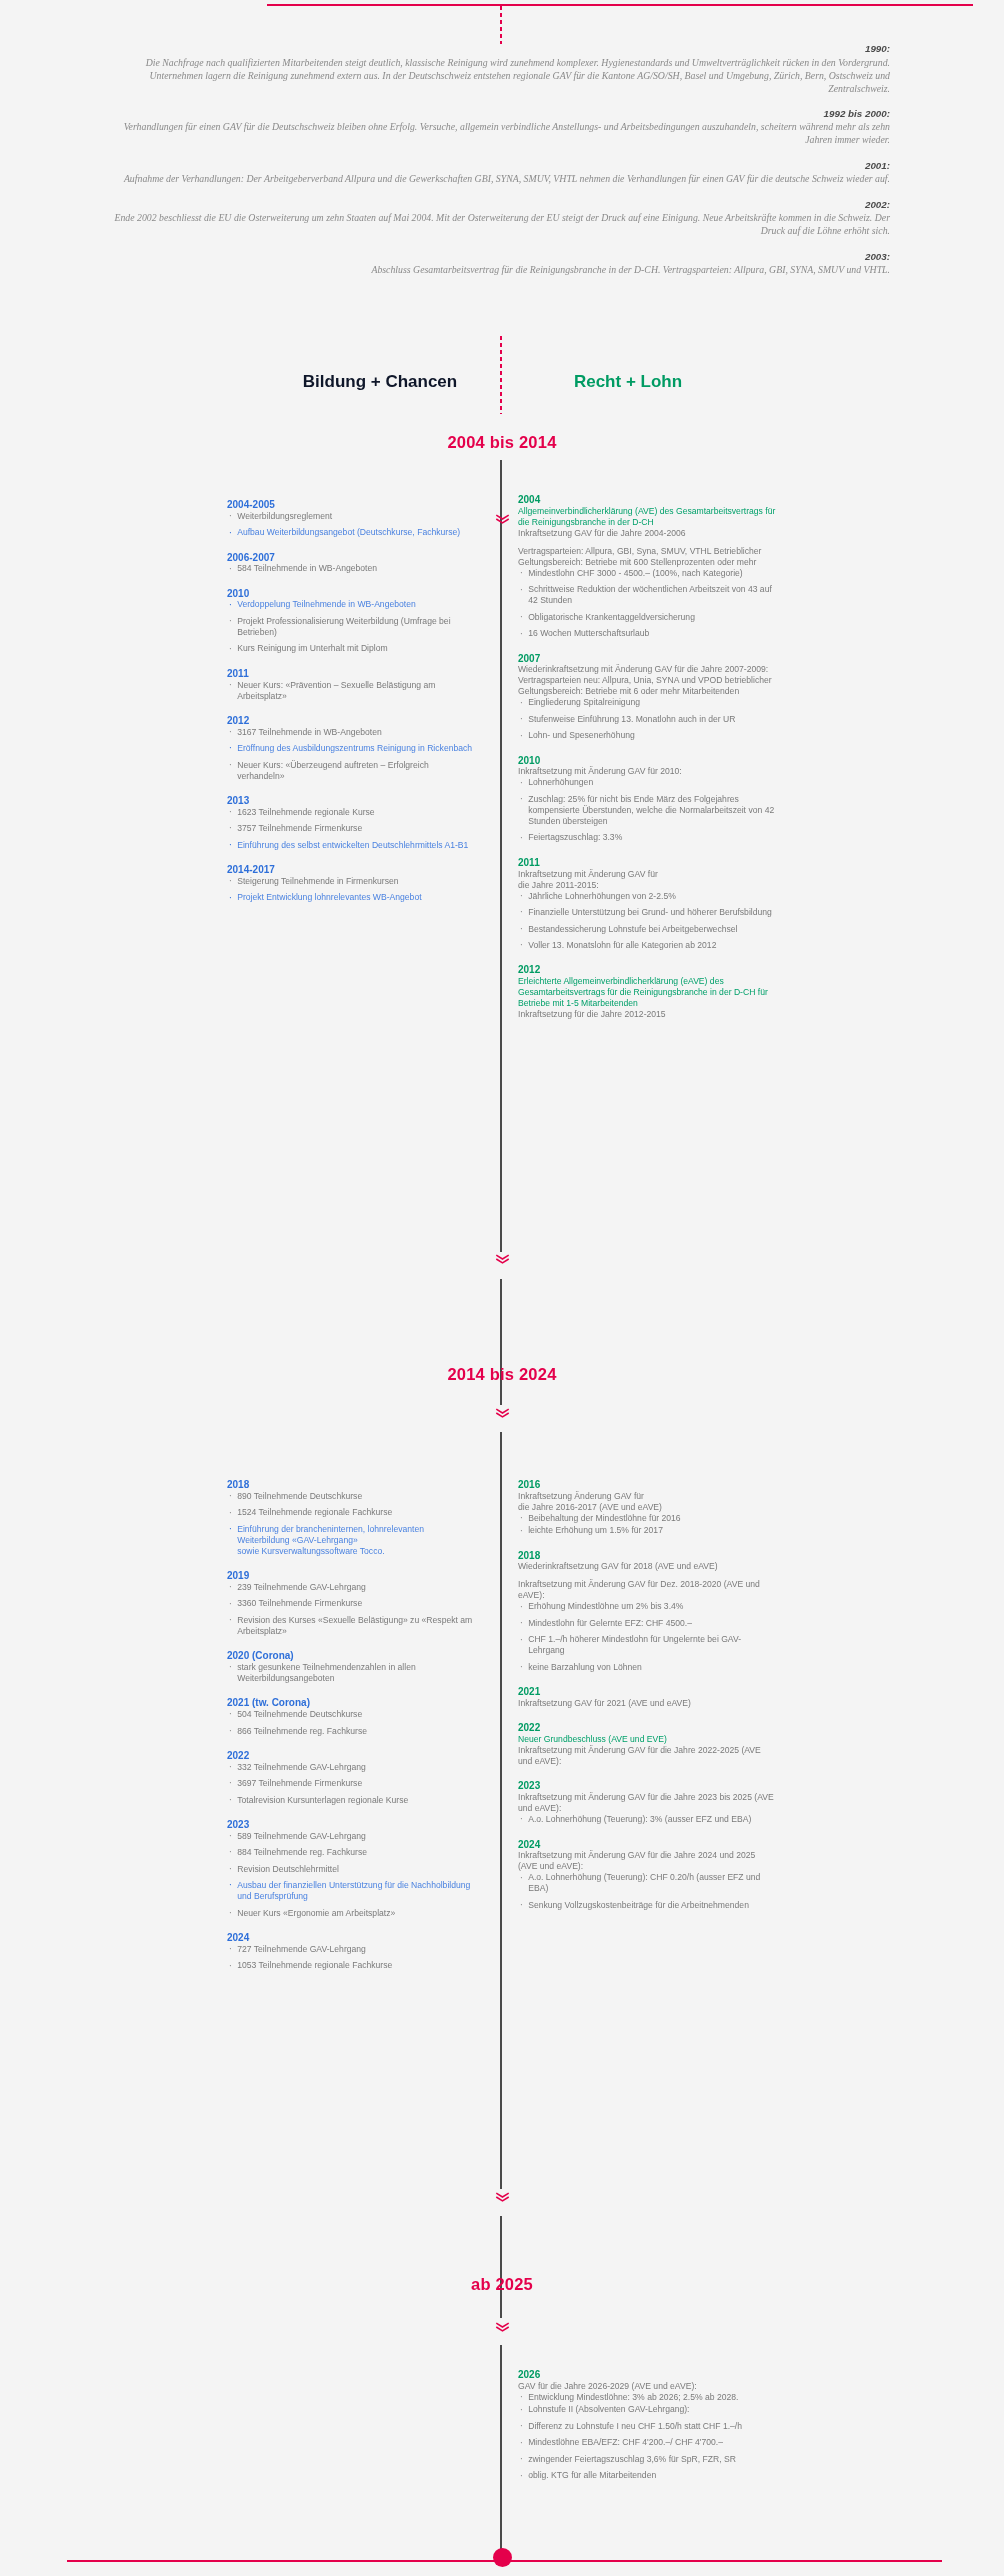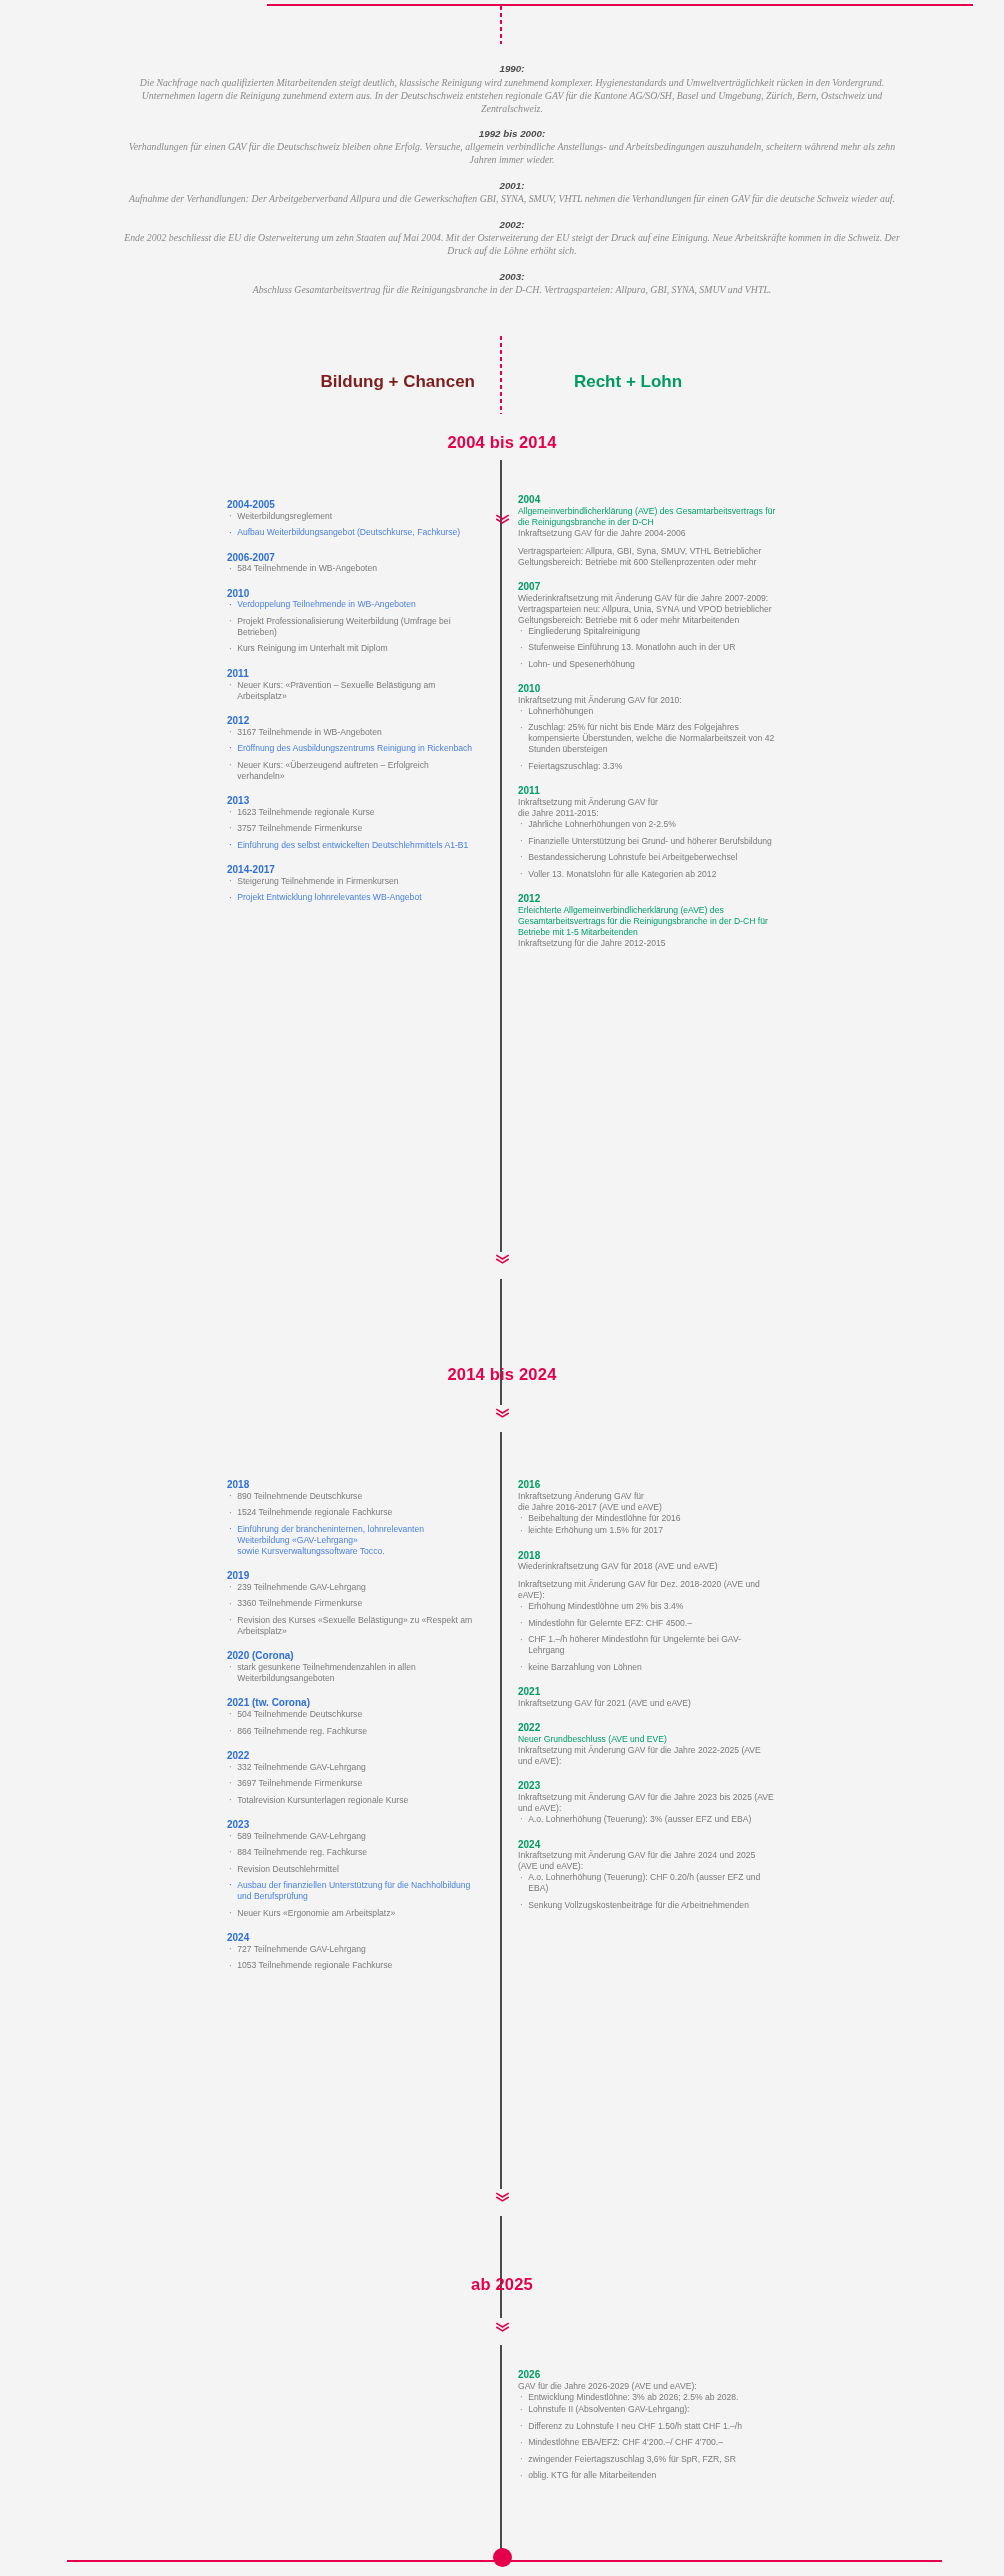--- a/index.html
+++ b/index.html
@@ -24,30 +24,30 @@
   .spine-end-dot{
     position:absolute;left:493px;width:19px;height:19px;border-radius:50%;
     background:#e4004b;
   }
   
   .squig{position:absolute;left:493px;width:19px;height:15.7px;color:#e4004b;
     font-size:17px;line-height:15.7px;text-align:center;font-weight:700;}
   .squig svg{display:block;}
 
   
-  .intro{position:absolute;left:120px;width:784px;text-align:center;
-    font-family:"Liberation Serif","DejaVu Serif",serif;font-style:italic;margin-top:20px;}
+  .intro{position:absolute;left:106px;width:784px;text-align:right;
+    font-family:"Liberation Serif","DejaVu Serif",serif;font-style:italic;}
   .intro .blk{margin-bottom:13.3px;}
   .intro .yr{font-weight:bold;font-size:9.8px;color:#4a4a4a;display:block;margin-bottom:1.6px;
      font-family:"Liberation Sans",sans-serif;font-style:italic;}
   .intro .tx{font-size:9.8px;line-height:13px;color:#8a8a8a;display:block;}
 
   
   .col-head{position:absolute;font-size:17px;font-weight:bold;}
-  .col-head.blue{left:255px;width:220px;text-align:right;color:#7f1d1d;}
+  .col-head.blue{left:270px;width:220px;text-align:center;color:#0f172a;}
   .col-head.green{left:518px;width:220px;text-align:center;color:#009b63;}
 
   
   .era{position:absolute;left:0;width:1004px;text-align:center;
     font-size:16.5px;font-weight:bold;color:#e4004b;letter-spacing:0.2px;}
 
   
   .col-left{position:absolute;left:227px;width:251px;}
   .col-right{position:absolute;left:518px;width:259px;}
 
@@ -189,20 +189,26 @@
       </ul>
     </div>
   </div>
 <div class="col-right" id="era1-right" style="top:494px;">
     <div class="entry">
       <div class="ytitle">2004</div>
       <div class="lead hl">Allgemeinverbindlicherklärung (AVE) des Gesamtarbeitsvertrags für die Reinigungsbranche in der D-CH</div>
       <div class="lead" style="white-space: pre-line;">Inkraftsetzung GAV für die Jahre 2004-2006</div>
       <div class="gap"></div>
       <div class="lead" style="white-space: pre-line;">Vertragsparteien: Allpura, GBI, Syna, SMUV, VTHL Betrieblicher Geltungsbereich: Betriebe mit 600 Stellenprozenten oder mehr</div>
+      <ul>
+        <li style="white-space: pre-line;">Mindestlohn CHF 3000 - 4500.– (100%, nach Kategorie)</li>
+        <li style="white-space: pre-line;">Schrittweise Reduktion der wöchentlichen Arbeitszeit von 43 auf 42 Stunden</li>
+        <li style="white-space: pre-line;">Obligatorische Krankentaggeldversicherung</li>
+        <li style="white-space: pre-line;">16 Wochen Mutterschaftsurlaub</li>
+      </ul>
     </div>
     <div class="entry">
       <div class="ytitle">2007</div>
       <div class="lead" style="white-space: pre-line;">Wiederinkraftsetzung mit Änderung GAV für die Jahre 2007-2009:
 Vertragsparteien neu: Allpura, Unia, SYNA und VPOD betrieblicher Geltungsbereich: Betriebe mit 6 oder mehr Mitarbeitenden</div>
       <ul>
         <li style="white-space: pre-line;">Eingliederung Spitalreinigung</li>
         <li style="white-space: pre-line;">Stufenweise Einführung 13. Monatlohn auch in der UR</li>
         <li style="white-space: pre-line;">Lohn- und Spesenerhöhung</li>
       </ul>

